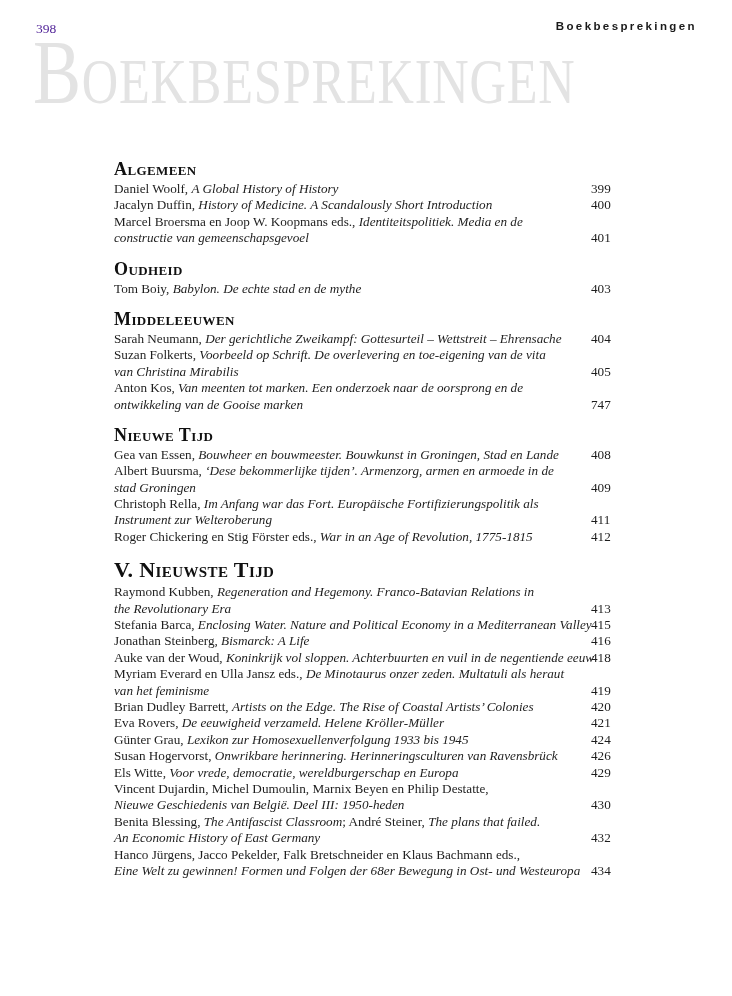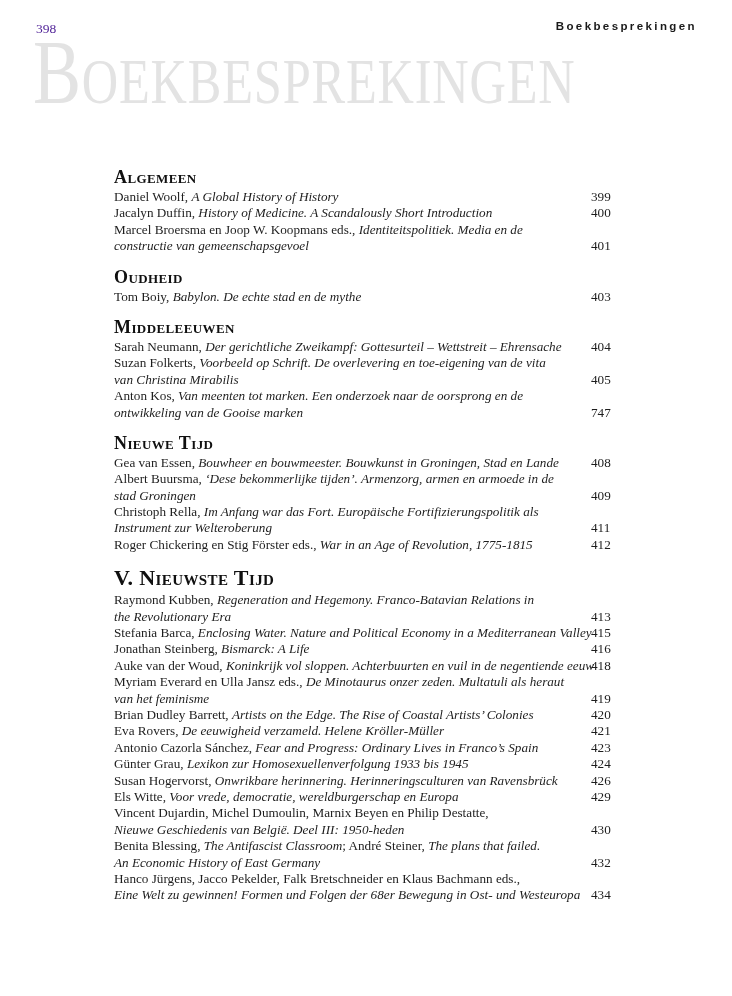--- a/index.html
+++ b/index.html
@@ -36,21 +36,21 @@
     white-space: nowrap;
     transform: scaleX(0.80);
     transform-origin: left top;
   }
   .toc {
     position: absolute; left: 114px; top: 160px; width: 521px;
     font-size: 13.2px; line-height: 16.4px;
     color: #1d1d1d;
   }
   .section { margin-top: 13px; }
-  .section:first-child { margin-top: 8px; }
+  .section:first-child { margin-top: 0; }
   .heading {
     font-variant: small-caps;
     font-weight: 700;
     color: #101010;
     letter-spacing: 0.4px;
     margin-bottom: 2px;
   }
   .heading-sub  { font-size: 18px; line-height: 19px; }
   .heading-main { font-size: 22px; line-height: 24px; }
   .entry { }
@@ -214,26 +214,20 @@
           </div>
         </div>
         <div class="entry">
           <div class="row">
             <span class="line-text"><span>Eva Rovers, </span><i>De eeuwigheid verzameld. Helene Kröller-Müller</i></span>
             <span class="pageno">421</span>
           </div>
         </div>
         <div class="entry">
           <div class="row">
-            <span class="line-text"><span>Antonio Cazorla Sánchez, </span><i>Fear and Progress: Ordinary Lives in Franco’s Spain</i></span>
-            <span class="pageno">423</span>
-          </div>
-        </div>
-        <div class="entry">
-          <div class="row">
             <span class="line-text"><span>Günter Grau, </span><i>Lexikon zur Homosexuellenverfolgung 1933 bis 1945</i></span>
             <span class="pageno">424</span>
           </div>
         </div>
         <div class="entry">
           <div class="row">
             <span class="line-text"><span>Susan Hogervorst, </span><i>Onwrikbare herinnering. Herinneringsculturen van Ravensbrück</i></span>
             <span class="pageno">426</span>
           </div>
         </div>

